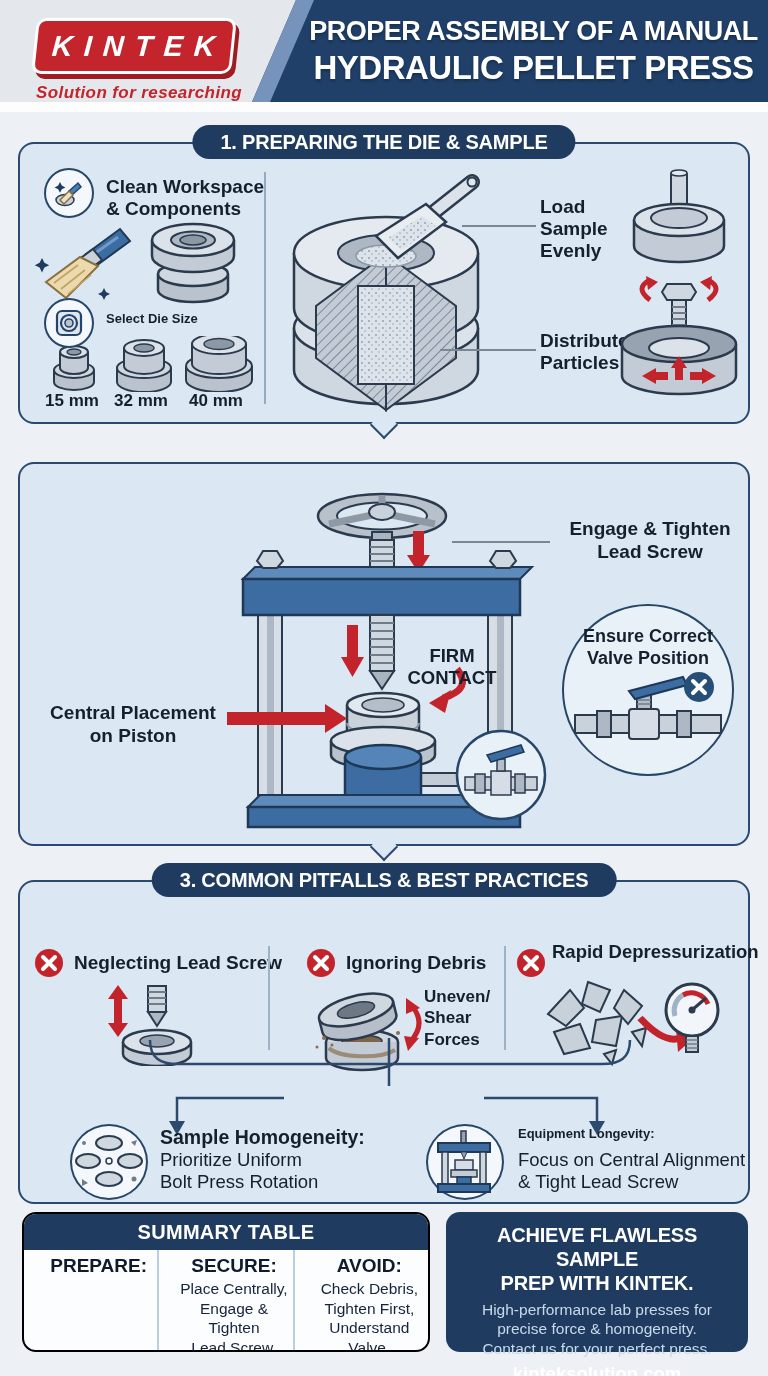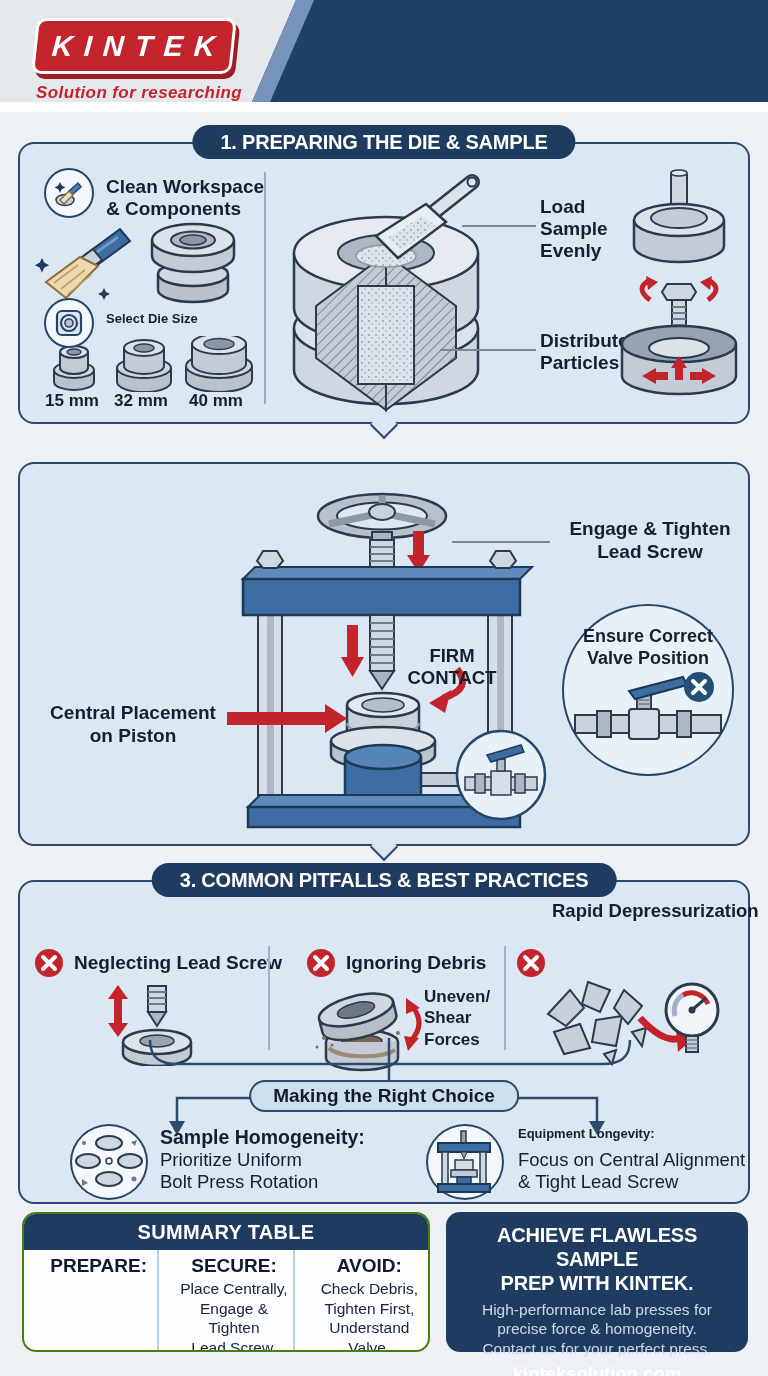--- a/index.html
+++ b/index.html
@@ -69,40 +69,40 @@
   #valve-circle { position:absolute; left:562px; top:604px; width:172px; height:172px;
                   border:2.5px solid #274768; border-radius:50%; background:#e9f1f8;
                   z-index:3; text-align:center; }
   #valve-lbl { font-size:18px; line-height:1.2; margin-top:20px; font-weight:bold; }
 
   
   .px { position:absolute; width:30px; height:30px; z-index:2; }
   #px1 { left:34px; top:948px; } #px2 { left:306px; top:948px; } #px3 { left:516px; top:948px; }
   #pf-lbl1 { left:74px;  top:952px; font-size:19px; }
   #pf-lbl2 { left:346px; top:952px; font-size:19px; }
-  #pf-lbl3 { left:552px; top:900px; font-size:18.5px; }
+  #pf-lbl3 { left:552px; top:941px; font-size:18.5px; }
   #div3a { position:absolute; left:268px; top:946px; width:2px; height:104px; background:#9fb2c6; }
   #div3b { position:absolute; left:504px; top:946px; width:2px; height:104px; background:#9fb2c6; }
   #shear-lbl { left:424px; top:986px; font-size:17px; line-height:1.25; }
   #choice { position:absolute; left:384px; top:1080px; transform:translateX(-50%);
             background:#cfdeec; border:2px solid #2c4a6e; border-radius:18px; height:32px;
             line-height:28px; padding:0 22px; font-weight:bold; font-size:19px;
             white-space:nowrap; z-index:4; color:#101b2c; }
   .oval { position:absolute; width:78px; height:76px; border:2.5px solid #274768;
           border-radius:50%; background:#f4f8fc; display:flex; align-items:center;
           justify-content:center; }
   #oval1 { left:70px;  top:1124px; } #oval2 { left:426px; top:1124px; }
   #bp1-title { left:160px; top:1126px; font-size:19.5px; }
   #bp1-desc  { position:absolute; left:160px; top:1149px; font-size:18.5px; line-height:1.2; }
   #bp2-title { left:518px; top:1126px; font-size:13px; }
   #bp2-desc  { position:absolute; left:518px; top:1149px; font-size:18.5px; line-height:1.2; }
 
   
   #sumcard { position:absolute; left:22px; top:1212px; width:408px; height:140px;
-             background:#fbfdff; border:2px solid #4d7c0f; border-radius:14px; overflow:hidden; }
+             background:#fbfdff; border:2px solid #000000; border-radius:14px; overflow:hidden; }
   .sum-head { background:#1f3c60; color:#fff; font-weight:bold; font-size:20px;
               text-align:center; line-height:36px; height:36px; letter-spacing:.3px; }
   .sum-body { display:flex; height:100px; }
   .sum-col { flex:1; text-align:center; padding-top:5px;padding-left:16px; }
   .sum-col + .sum-col { border-left:2px solid #b9cfe2; }
   .sum-col-head { font-weight:bold; font-size:19px; margin-bottom:2px; color:#0f1a2b; }
   .sum-col-body { font-size:15.5px; line-height:1.26; color:#16233a; }
   #ctacard { position:absolute; left:446px; top:1212px; width:302px; height:140px;
              background:#1f3c60; border-radius:14px; color:#fff; text-align:center;
              padding:11px 8px 0 8px; }
@@ -116,20 +116,22 @@
 <div class="page">
 
   <div class="hdr">
     <div class="hdr-left"></div>
     <div class="hdr-stripe"></div>
     <div class="logo">
       <span class="logo-text">KINTEK</span>
     </div>
     <div class="tagline">Solution for researching</div>
     <div class="hdr-title">
+      <div class="hdr-t1">PROPER ASSEMBLY OF A MANUAL</div>
+      <div class="hdr-t2">HYDRAULIC PELLET PRESS</div>
     </div>
   </div>
   <div class="hdr-gap"></div>
 
   <div class="panel" id="p1"></div>
   <div class="notch" id="n1"></div>
   <div class="pill" id="pill1">1. PREPARING THE DIE &amp; SAMPLE</div>
 
   <div class="icon-circle" id="ic1">
     <svg width="36" height="36" viewBox="0 0 36 36">
@@ -465,21 +467,20 @@
         <path d="M146 64 h12 M146 68 h12 M146 72 h12" stroke="#707c8a" stroke-width="1.5"></path>
       </g>
     </svg>
   </div>
 
   <svg class="svgbox" style="left:140px; top:1038px;" width="500" height="50" viewBox="0 0 500 50">
     <path d="M10 2 C10 20 20 26 38 26 L462 26 C480 26 490 20 490 2" fill="none" stroke="#2c4a6e" stroke-width="2.5"></path>
     <path d="M249 0 L249 48" fill="none" stroke="#2c4a6e" stroke-width="2.5"></path>
   </svg>
 
-  <div id="choice">Making the Right Choice</div>
 
   <svg class="svgbox" style="left:0; top:1094px;" width="768" height="46" viewBox="0 0 768 46">
     <path d="M284 4 L177 4 L177 28" fill="none" stroke="#2c4a6e" stroke-width="2.5"></path>
     <polygon points="169,27 185,27 177,41" fill="#2c4a6e"></polygon>
     <path d="M484 4 L597 4 L597 28" fill="none" stroke="#2c4a6e" stroke-width="2.5"></path>
     <polygon points="589,27 605,27 597,41" fill="#2c4a6e"></polygon>
   </svg>
 
   <div class="oval" id="oval1">
     <svg width="70" height="66" viewBox="0 0 70 66">

